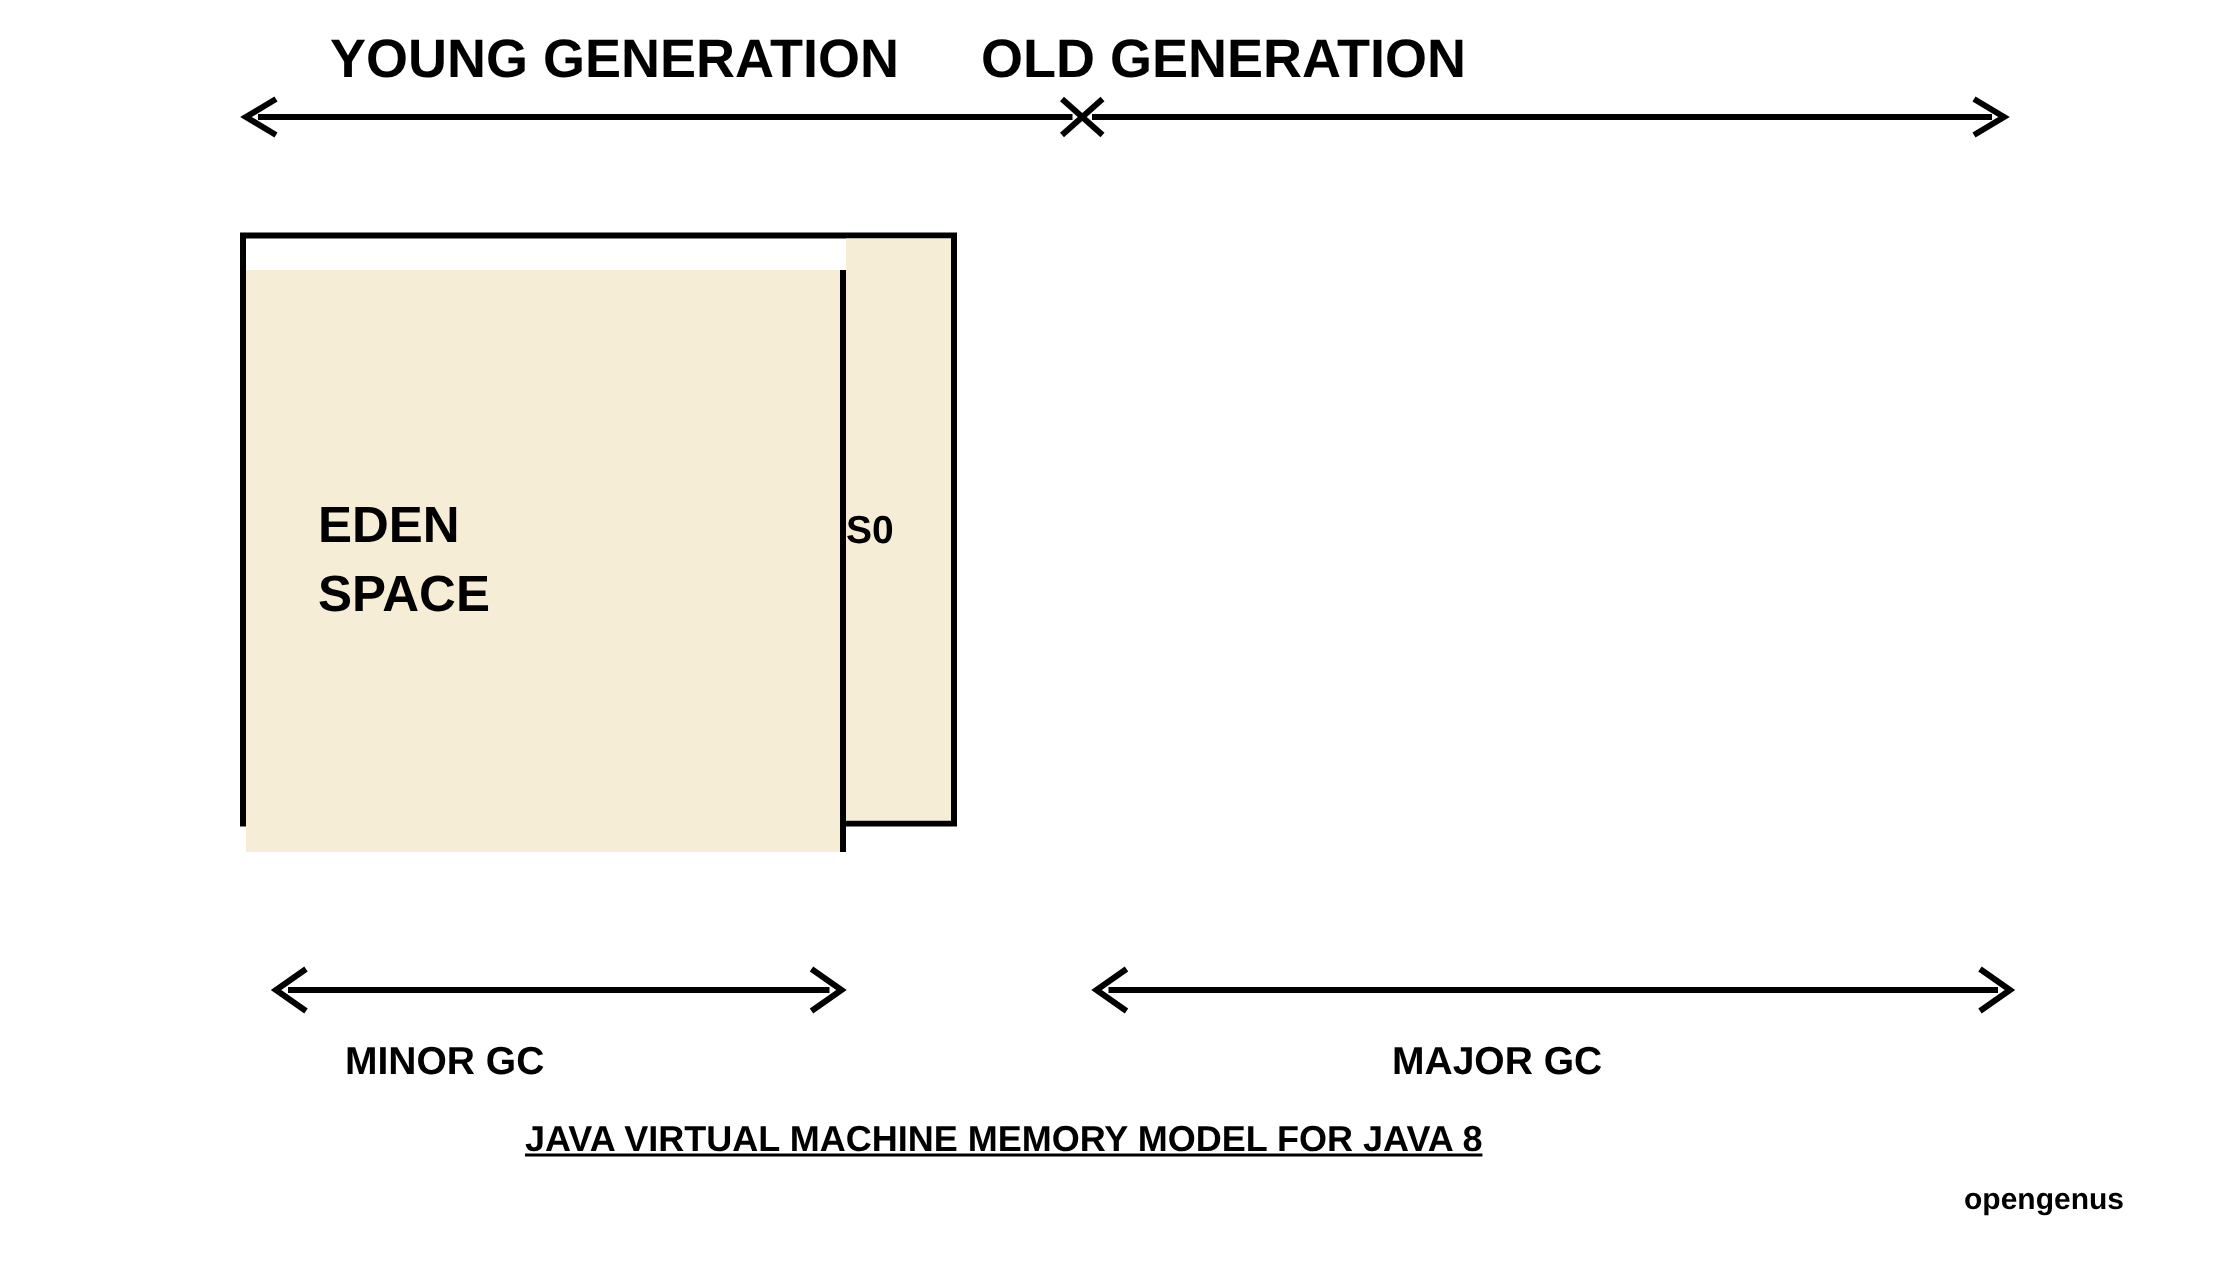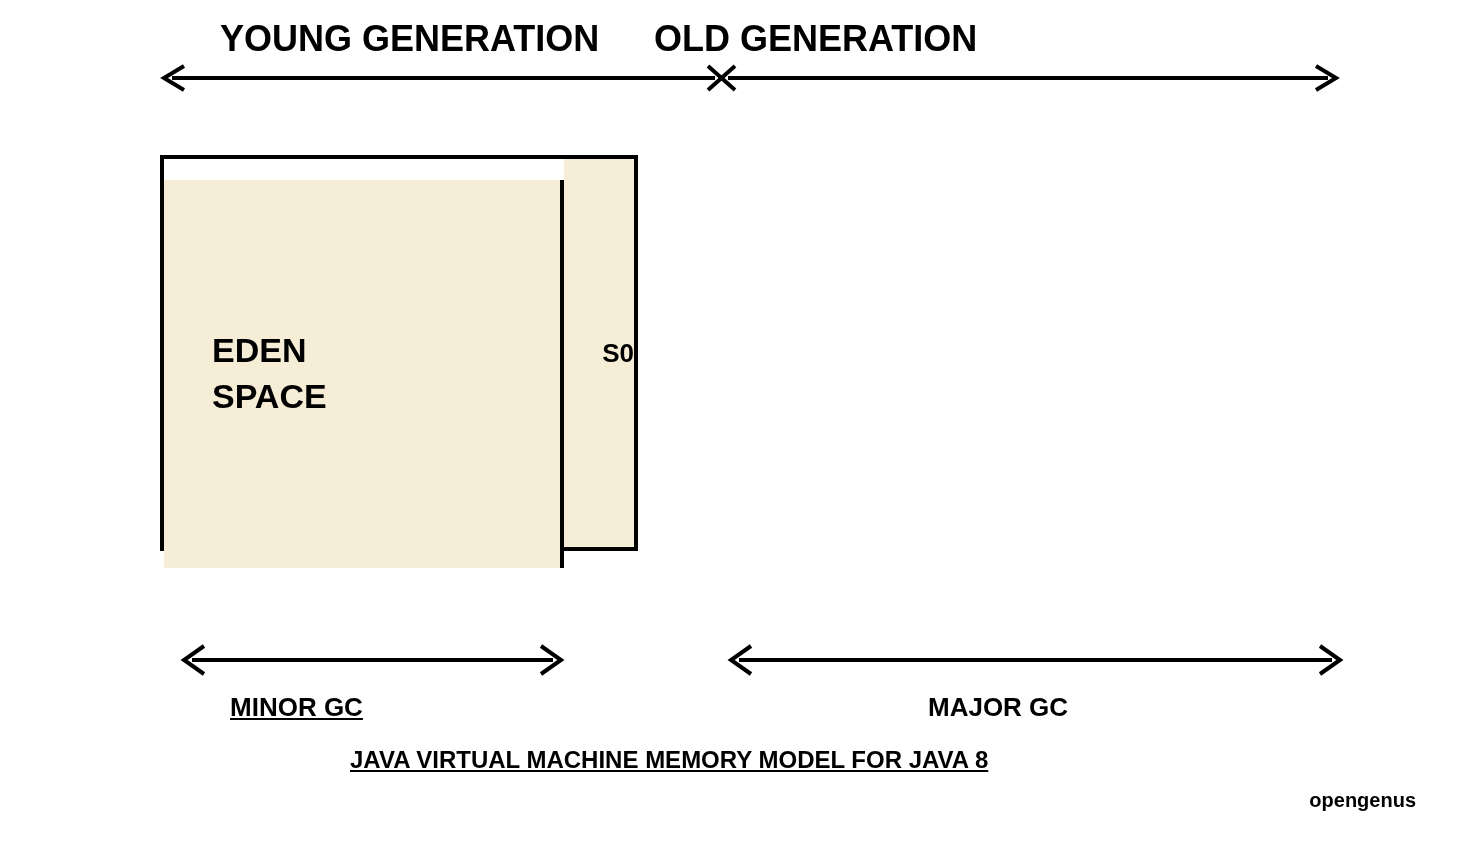--- a/index.html
+++ b/index.html
@@ -43,21 +43,21 @@
     border: 4px solid #000;
     box-sizing: content-box;
   }
   .box {
     background: #f6edd6;
     border-right: 4px solid #000;
     height: 100%;
     box-sizing: border-box;
     display: flex;
     align-items: center;
-    justify-content: flex-end;
+    justify-content: flex-start;
     font-size: 26px;
   }
   .box:last-child { border-right: none; }
   .eden {
     width: 400px;
     justify-content: flex-start;
     padding-left: 48px;
     font-size: 34px;
     line-height: 1.35;
     margin-top: 21px;
@@ -77,21 +77,20 @@
     width: 100%;
   }
   .minor-arrow { position:absolute; left:180px; top:0; width:385px; height:40px;}
   .major-arrow { position:absolute; left:727px; top:0; width:617px; height:40px;}
 
   .minor-gc-label{
     position:absolute;
     left:230px;
     top:692px;
     font-size:26px;
-    text-decoration:underline;
   }
   .major-gc-label{
     position:absolute;
     left:928px;
     top:692px;
     font-size:26px;
     text-align:right;
   }
   .caption{
     position:absolute;

